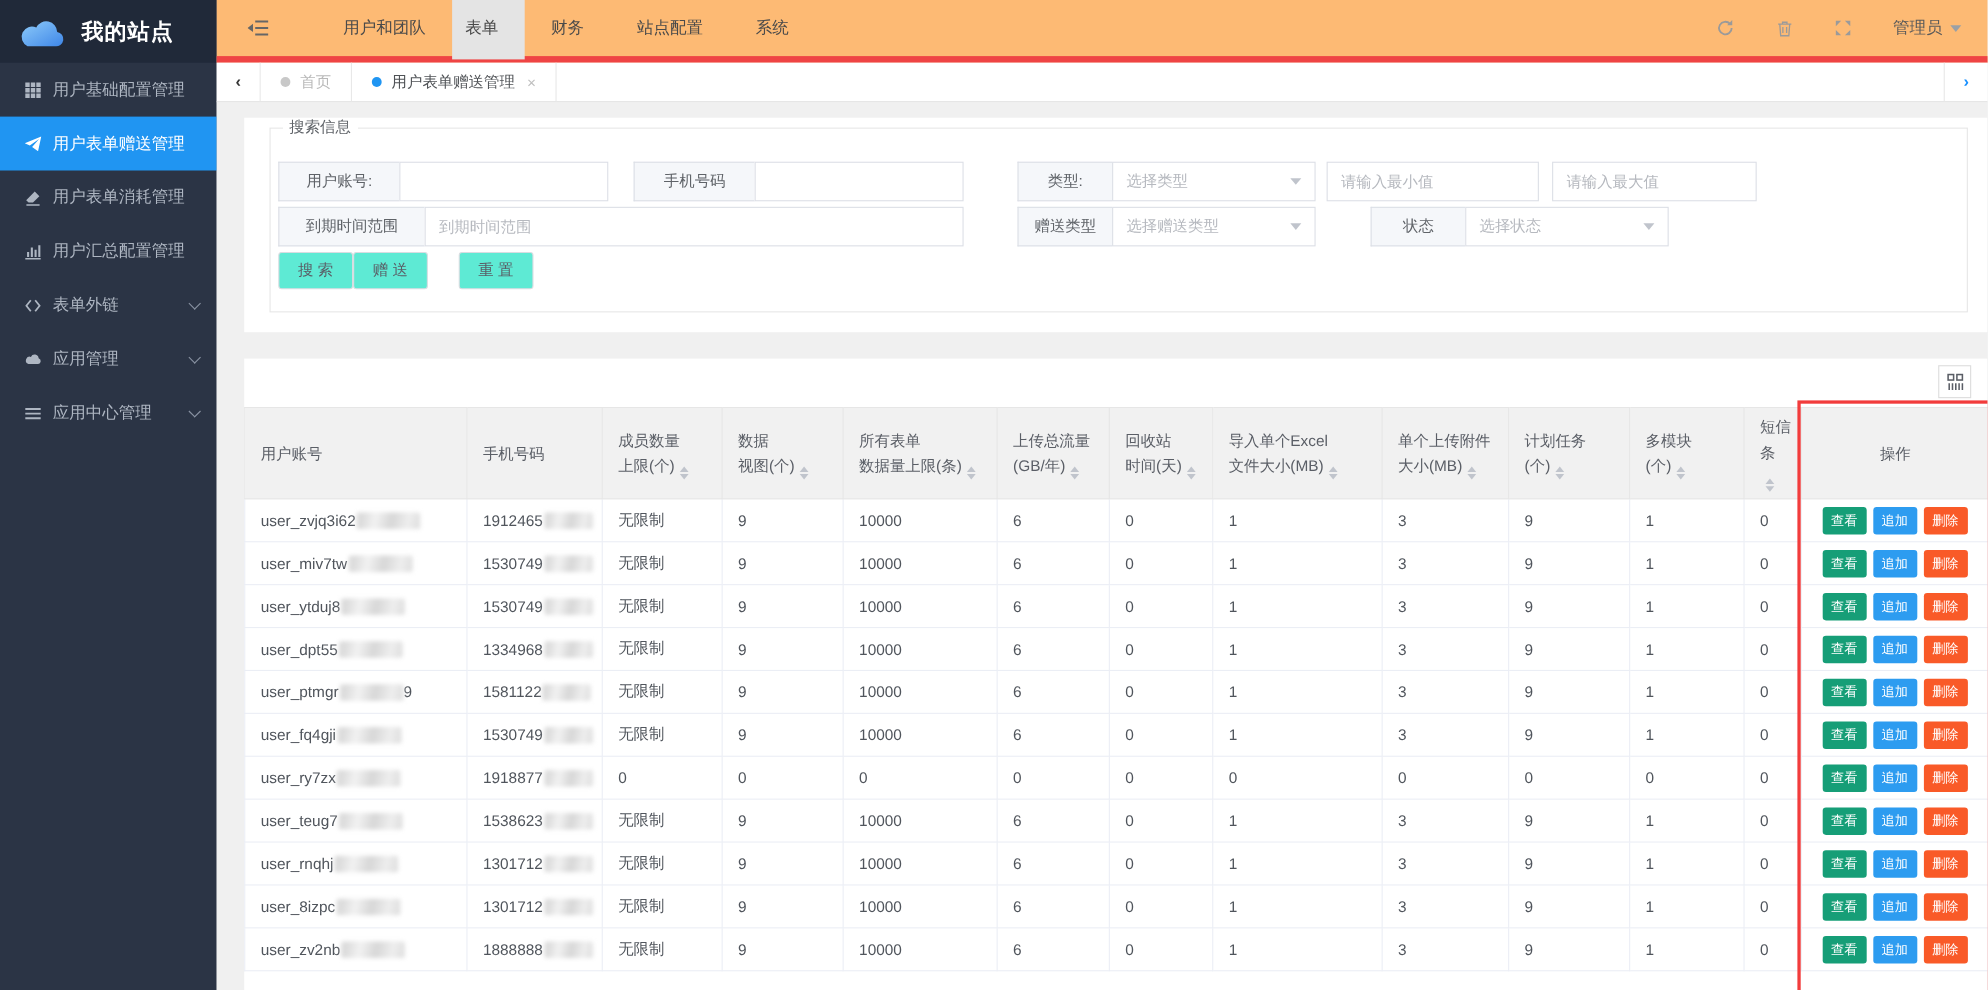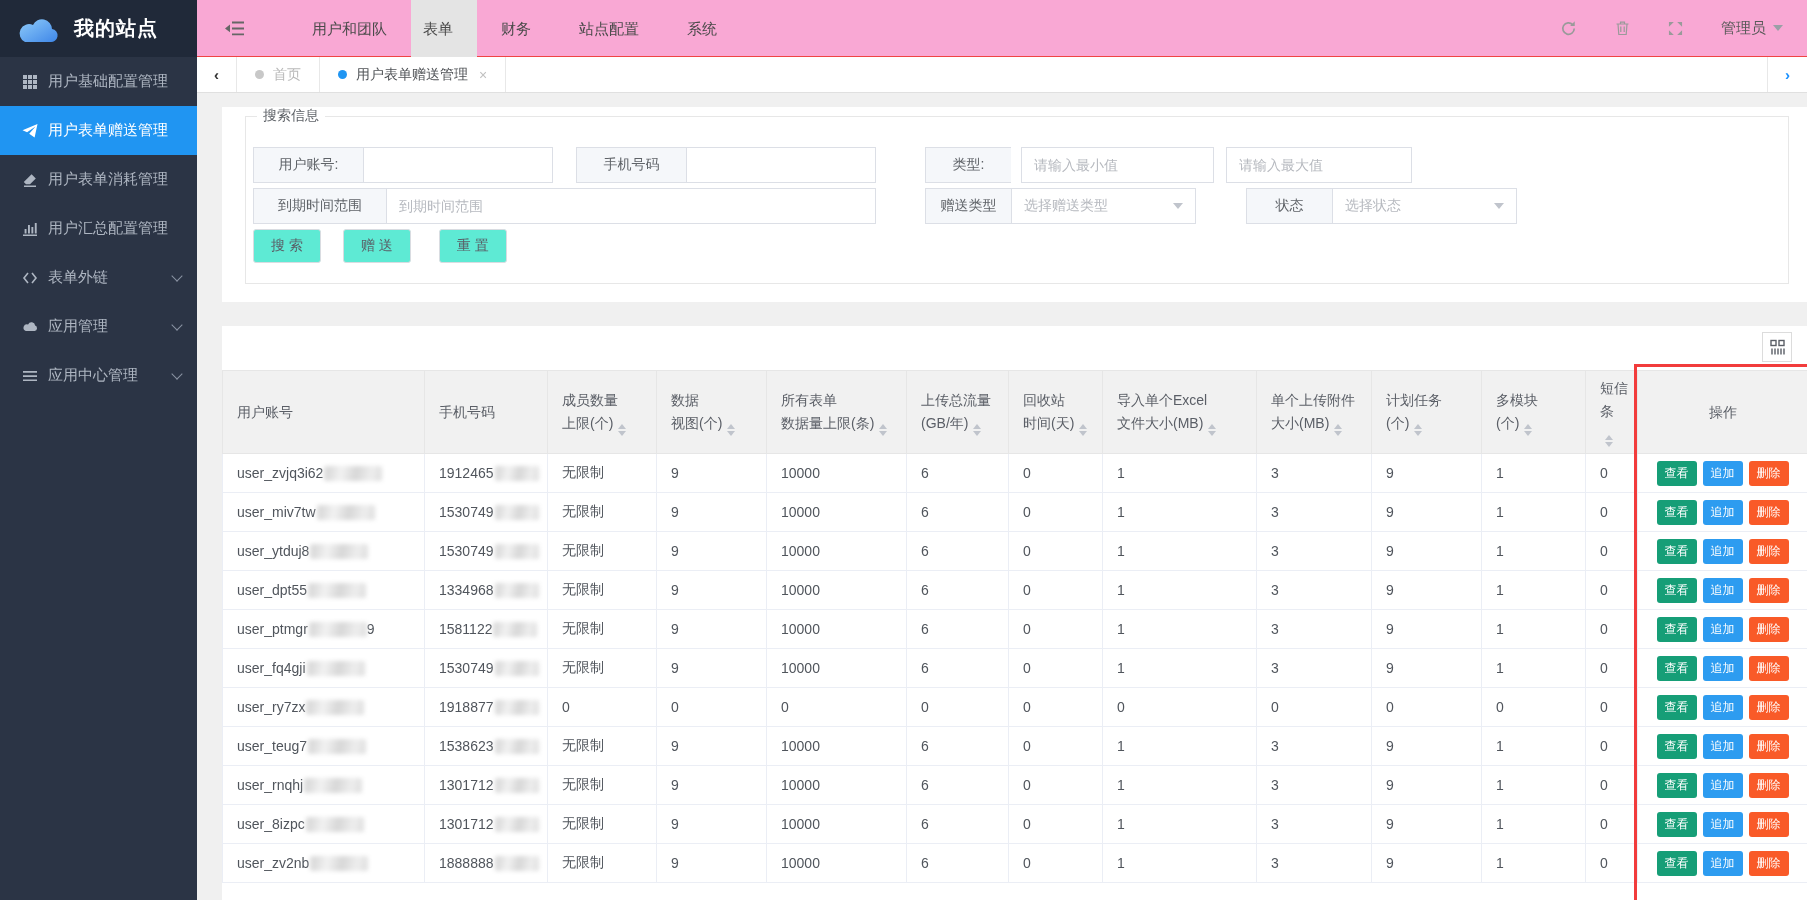--- a/index.html
+++ b/index.html
@@ -14,21 +14,21 @@
   .side-item { height:49px; display:flex; align-items:center; padding:0 16px 0 22px; color:#aeb6c2; font-size:15px; cursor:pointer; }
   .side-item .s-icon { width:26px; display:inline-flex; color:#aeb6c2; }
   .side-item.active { background:#2095f2; color:#fff; }
   .side-item.active .s-icon { color:#fff; }
   .side-item .lbl { flex:1; white-space:nowrap; }
   .chev { width:8px; height:8px; border-right:1.5px solid #8a93a3; border-bottom:1.5px solid #8a93a3; transform:rotate(45deg); margin-top:-4px; }
 
   
   .main { flex:1; display:flex; flex-direction:column; min-width:0; }
 
-  .topbar { height:57px; background:#f9a8d4; display:flex; align-items:center; border-bottom:1px solid #ef4444; }
+  .topbar { height:57px; background:#fdba74; display:flex; align-items:center; border-bottom:6px solid #ef4444; }
   .fold-btn { margin-left:28px; display:flex; cursor:pointer; }
   .topnav { display:flex; margin-left:44px; height:57px; }
   .topnav-item { padding:0 24px; line-height:57px; font-size:15px; color:#4a4a4a; cursor:pointer; white-space:nowrap; }
   .topnav-item.active { background:#e4e4e4;padding-left:12px; }
   .topbar-right { margin-left:auto; display:flex; align-items:center; gap:38px; padding-right:24px; }
   .tb-ic { display:flex; cursor:pointer; }
   .admin { display:flex; align-items:center; gap:7px; font-size:15px; color:#5a5a5a; cursor:pointer; }
   .caret-down { width:0; height:0; border-left:5px solid transparent; border-right:5px solid transparent; border-top:6px solid #9aa0a6; }
 
   .tabbar { height:36px; background:#fff; display:flex; align-items:stretch; border-bottom:1px solid #e0e0e0; }
@@ -226,20 +226,24 @@
             <div class="fgroup">
               <span class="flabel" style="width:110px;">用户账号:</span>
               <input class="finput" style="width: 190px;">
             </div>
             <div class="fgroup" style="margin-left:23px;">
               <span class="flabel" style="width:110px;">手机号码</span>
               <input class="finput" style="width: 190px;">
             </div>
             <div class="fgroup" style="margin-left:49px;">
               <span class="flabel" style="width:86px;">类型:</span>
+              <span class="fselect" style="width:185px;">
+                <span>选择类型</span>
+                <i class="caret-down"></i>
+              </span>
             </div>
             <input class="finput" style="width: 193px; margin-left: 10px; border-left: 1px solid rgb(220, 223, 230);" placeholder="请输入最小值">
             <input class="finput" style="width: 186px; margin-left: 12px; border-left: 1px solid rgb(220, 223, 230);" placeholder="请输入最大值">
           </div>
 
           <div class="f-row">
             <div class="fgroup">
               <span class="flabel" style="width:133px;">到期时间范围</span>
               <input class="finput" style="width: 490px;" placeholder="到期时间范围">
             </div>
@@ -254,21 +258,21 @@
               <span class="flabel" style="width:86px;">状态</span>
               <span class="fselect" style="width:185px;">
                 <span>选择状态</span>
                 <i class="caret-down"></i>
               </span>
             </div>
           </div>
 
           <div class="f-row btn-row">
             <button class="btn">搜 索</button>
-            <button class="btn" style="margin-left:22px;">赠 送</button>
+            <button class="btn" style="">赠 送</button>
             <button class="btn" style="margin-left:28px;">重 置</button>
           </div>
 
         </fieldset>
       </section>
 
       <section class="table-panel">
         <div class="tools">
           <span class="col-settings">
             <svg width="19" height="19" viewBox="0 0 19 19" fill="none" stroke="#5a5e66" stroke-width="1.4">

